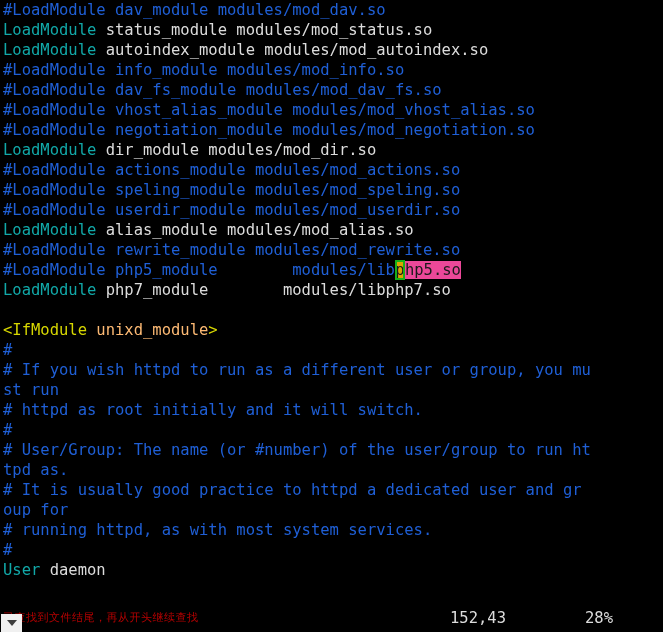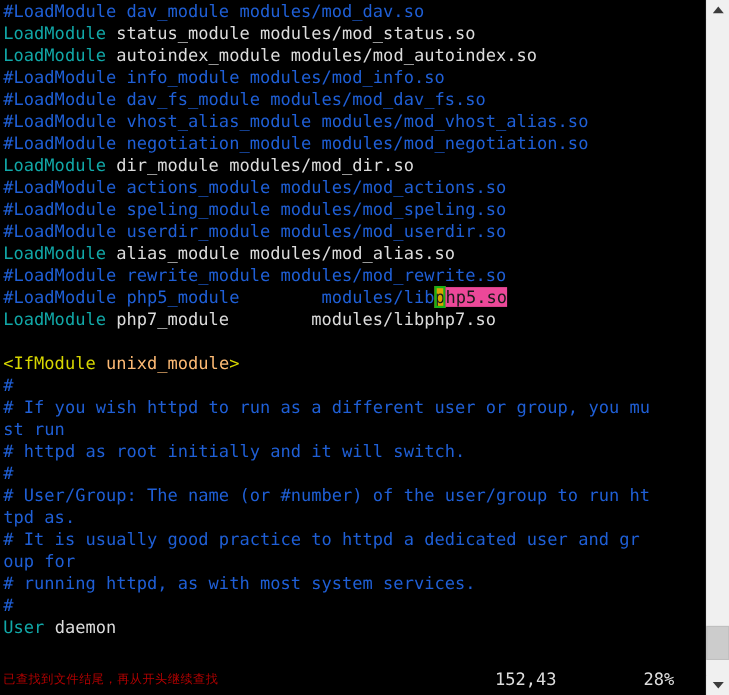--- a/index.html
+++ b/index.html
@@ -14,21 +14,21 @@
     overflow: hidden;
     font-family: "DejaVu Sans Mono", "Liberation Mono", monospace;
   }
 
   #app {
     position: relative;
     width: 663px;
     height: 632px;
     background: #000000;
     display: flex;
-    flex-direction: row;
+    flex-direction: column;
   }
 
   
   #editor-col {
     position: relative;
     width: 641px;
     height: 632px;
     background: #000000;
     display: flex;
     flex-direction: column;

